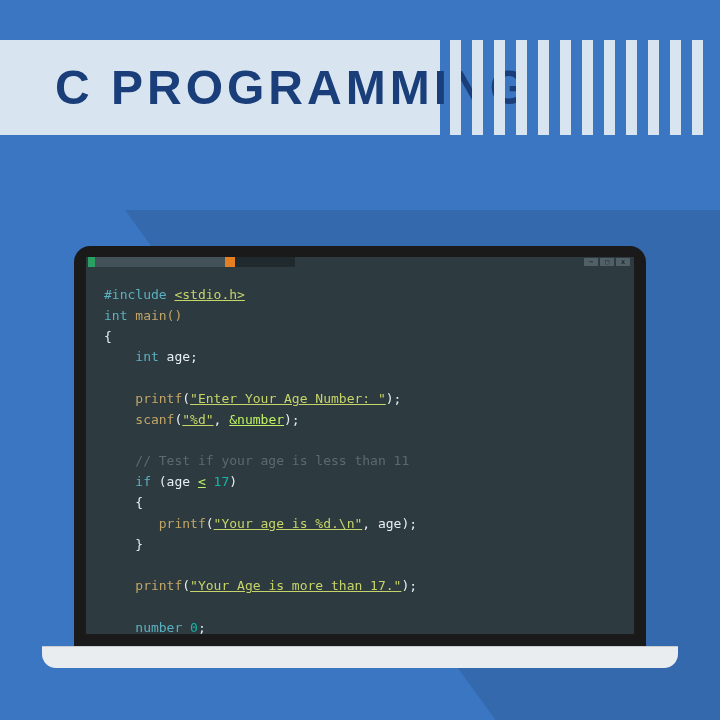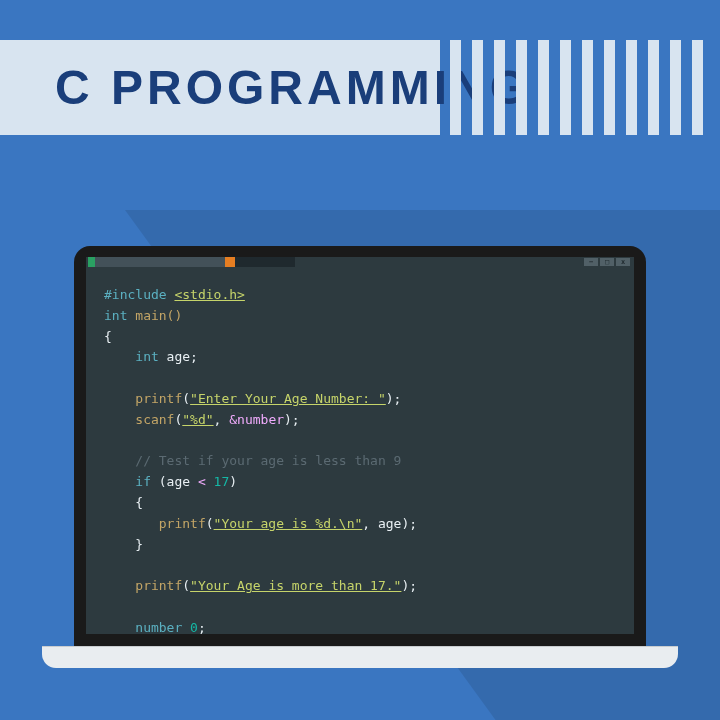--- a/index.html
+++ b/index.html
@@ -133,21 +133,21 @@
     padding: 18px 18px;
     color: #a3b0b7;
     white-space: pre;
   }
   .kw { color: #5bb0c1; }
   .inc { color: #5bb0c1; }
   .fn { color: #c3a566; }
   .str { color: #c6d46a; text-decoration: underline; }
   .num { color: #14b8a6; }
   .var { color: #e8eff3; }
-  .op { color: #f0abfc; }
+  .op { color: #bef264; text-decoration: underline; }
   .comm { color: #5b6a72; }
   .punct { color: #e8eff3; }
 
   .laptop-base {
     width: 636px;
     height: 22px;
     background: #e9edf0;
     border-radius: 0 0 14px 14px;
     border-top: 1px solid #c9cdd0;
     margin: 0 auto;
@@ -191,21 +191,21 @@
         </div>
       </div>
       <div class="code"><span class="inc">#include </span><span class="str">&lt;stdio.h&gt;</span>
 <span class="kw">int</span><span class="fn"> main()</span>
 <span class="punct">{</span>
 <span class="kw">    int</span><span class="var"> age</span><span class="punct">;</span>
 <span></span>
 <span class="fn">    printf</span><span class="punct">(</span><span class="str">"Enter Your Age Number: "</span><span class="punct">);</span>
 <span class="fn">    scanf</span><span class="punct">(</span><span class="str">"%d"</span><span class="punct">, </span><span class="op">&amp;number</span><span class="punct">);</span>
 <span></span>
-<span class="comm">    // Test if your age is less than 9</span>
+<span class="comm">    // Test if your age is less than 11</span>
 <span class="kw">    if </span><span class="punct">(age </span><span class="op">&lt;</span><span class="num"> 17</span><span class="punct">)</span>
 <span class="punct">    {</span>
 <span class="fn">       printf</span><span class="punct">(</span><span class="str">"Your age is %d.\n"</span><span class="punct">, age);</span>
 <span class="punct">    }</span>
 <span></span>
 <span class="fn">    printf</span><span class="punct">(</span><span class="str">"Your Age is more than 17."</span><span class="punct">);</span>
 <span></span>
 <span class="kw">    number </span><span class="num">0</span><span class="punct">;</span>
 </div>
     </div>

